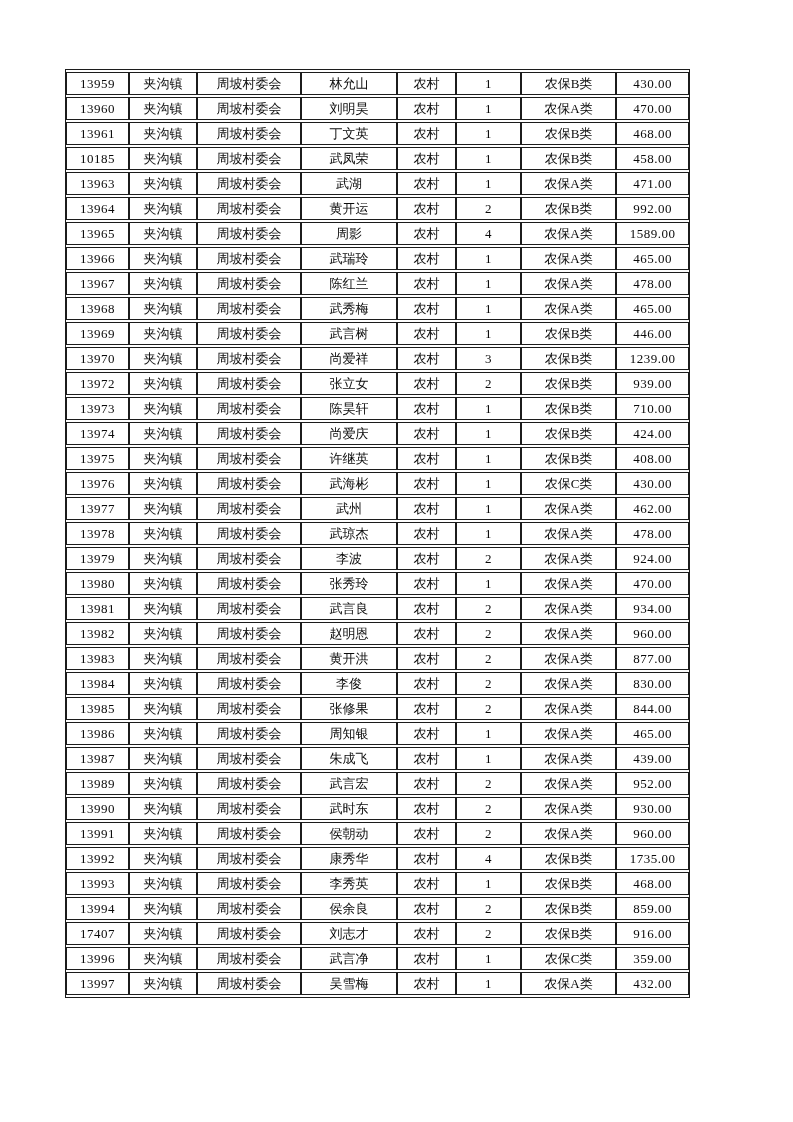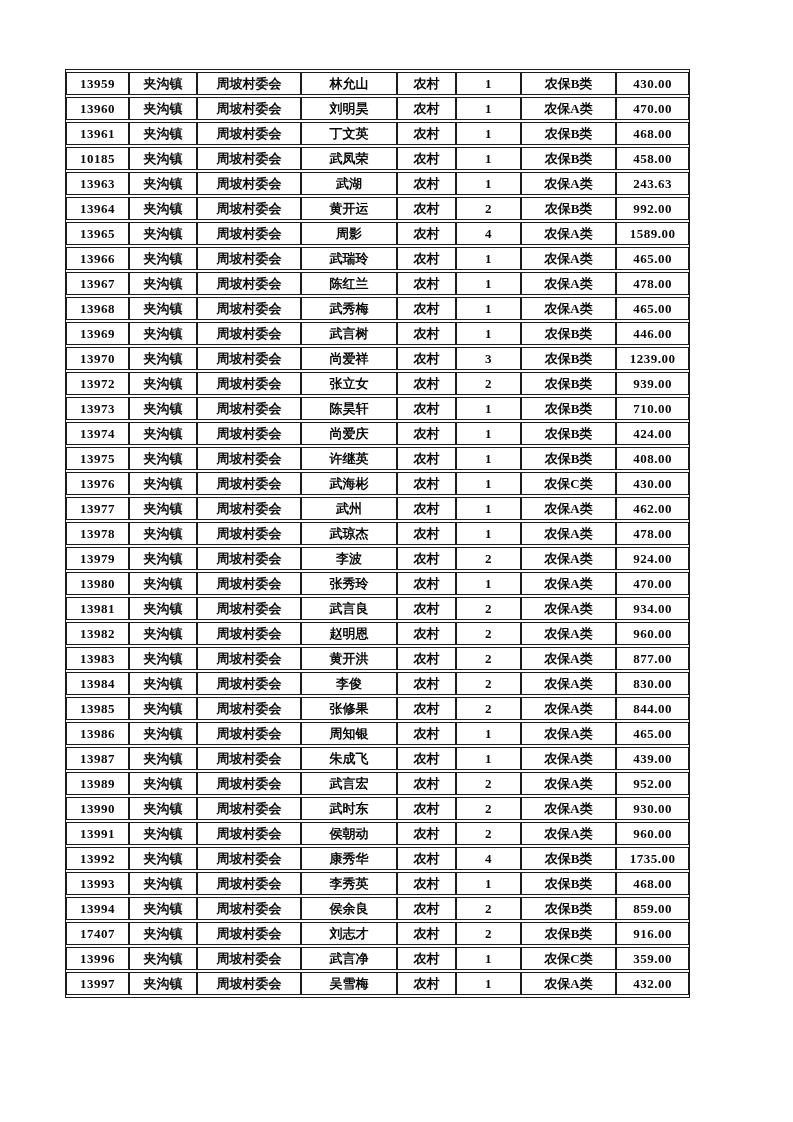--- a/index.html
+++ b/index.html
@@ -14,21 +14,20 @@
     font-family: "Liberation Serif", "DejaVu Serif", serif;
     color: #000000;
   }
   .page {
     position: absolute;
     left: 0; top: 0;
     width: 793px;
     height: 1122px;
     background: #ffffff;
     overflow: hidden;
-    font-weight: bold;
   }
   table.roster {
     position: absolute;
     left: 65px;
     top: 69px;
     width: 623px;
     table-layout: fixed;
     border-collapse: separate;
     border-spacing: 0 2px;
     border: 1px solid #1c1c1c;
@@ -110,21 +109,21 @@
           <td class="col-amount">458.00</td>
         </tr>
         <tr>
           <td class="col-id">13963</td>
           <td class="col-town">夹沟镇</td>
           <td class="col-village">周坡村委会</td>
           <td class="col-name">武湖</td>
           <td class="col-area-type">农村</td>
           <td class="col-count">1</td>
           <td class="col-category">农保A类</td>
-          <td class="col-amount">243.63</td>
+          <td class="col-amount">471.00</td>
         </tr>
         <tr>
           <td class="col-id">13964</td>
           <td class="col-town">夹沟镇</td>
           <td class="col-village">周坡村委会</td>
           <td class="col-name">黄开运</td>
           <td class="col-area-type">农村</td>
           <td class="col-count">2</td>
           <td class="col-category">农保B类</td>
           <td class="col-amount">992.00</td>

